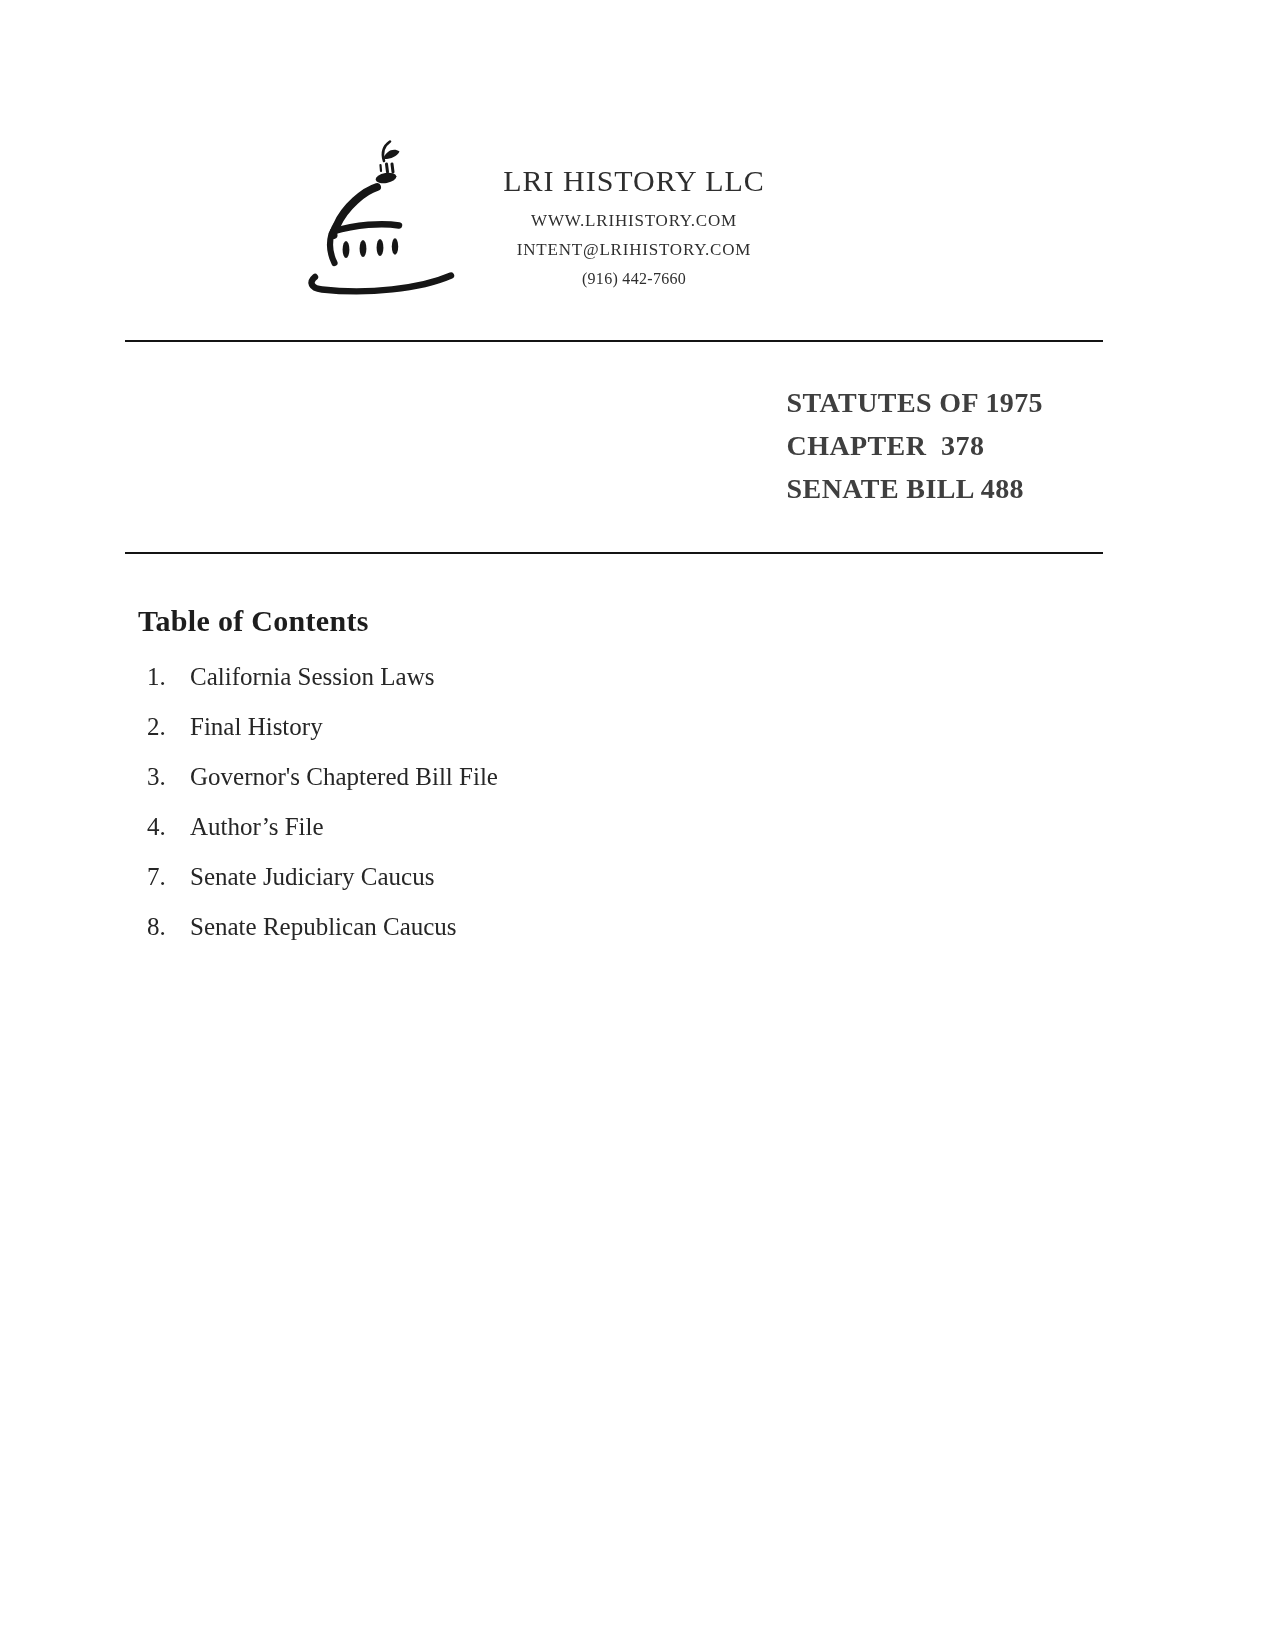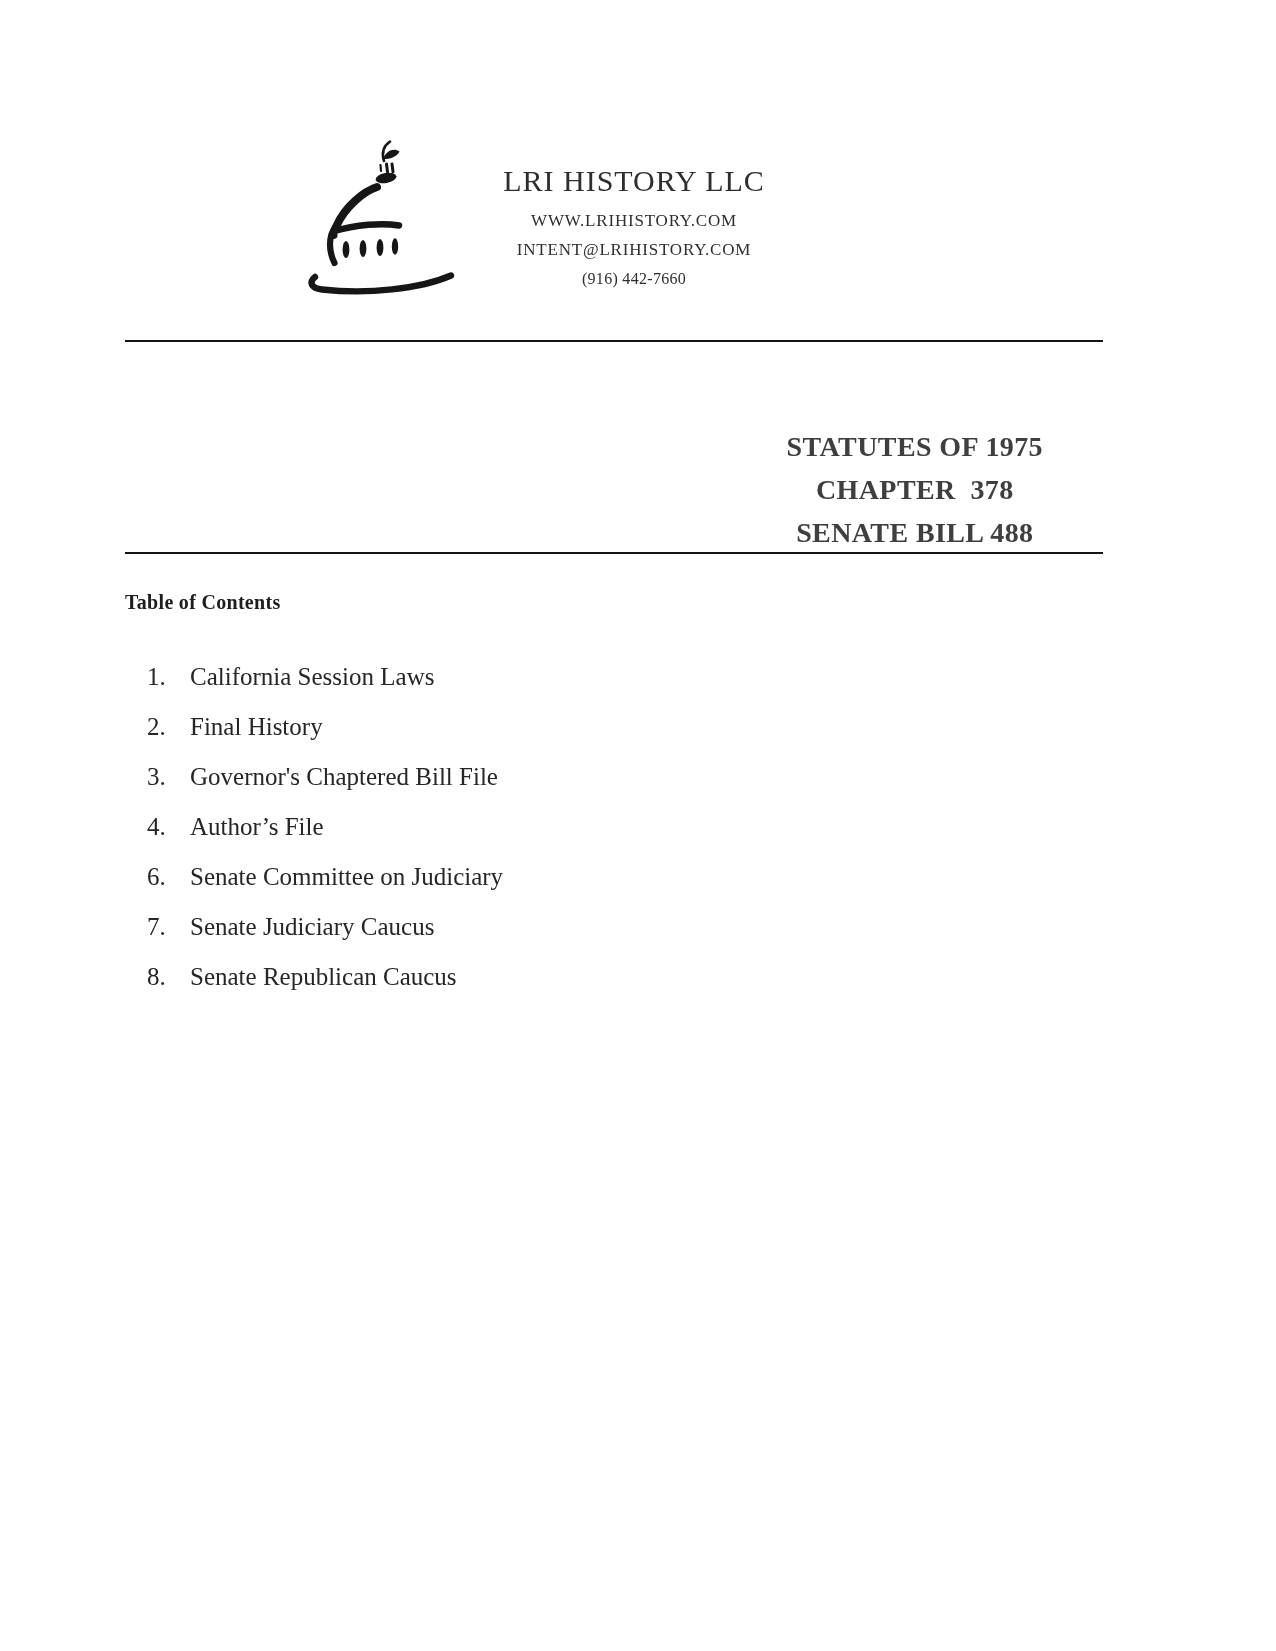--- a/index.html
+++ b/index.html
@@ -66,39 +66,38 @@
     border-top: 2px solid var(--rule, #141414);
   }
   .rule-top { top: 340px; }
   .rule-bottom { top: 552px; }
 
   
   .ref-block {
     position: absolute;
     right: 233px;
     top: 381px;
-    text-align: center;
-    margin-top: 44px;
+    text-align: left;
   }
   .ref-line {
     font-size: 28px;
     line-height: 43px;
     font-weight: 700;
     color: var(--reference-ink, #3f3f3f);
     white-space: pre; 
     letter-spacing: 0.4px;
   }
 
   
   .toc-heading {
     position: absolute;
     left: 122px;
     top: 588px;
-    margin: 3px;
-    font-size: 20px;
+    margin: 16px;
+    font-size: 30px;
     font-weight: 700;
     letter-spacing: 0.3px;
     color: var(--heading-ink, #1d1d1d);
     white-space: nowrap;
   }
   .toc-list {
     position: absolute;
     left: 147px;
     top: 652px;
     margin: 0;
@@ -177,23 +176,20 @@
     <li class="toc-item">
       <span class="num">2.</span><span class="label">Final History</span>
     </li>
     <li class="toc-item">
       <span class="num">3.</span><span class="label">Governor's Chaptered Bill File</span>
     </li>
     <li class="toc-item">
       <span class="num">4.</span><span class="label">Author’s File</span>
     </li>
     <li class="toc-item">
-      <span class="num">6.</span><span class="label">Senate Committee on Judiciary</span>
-    </li>
-    <li class="toc-item">
       <span class="num">7.</span><span class="label">Senate Judiciary Caucus</span>
     </li>
     <li class="toc-item">
       <span class="num">8.</span><span class="label">Senate Republican Caucus</span>
     </li>
   </ol>
 
 </div>
 
 </body></html>

